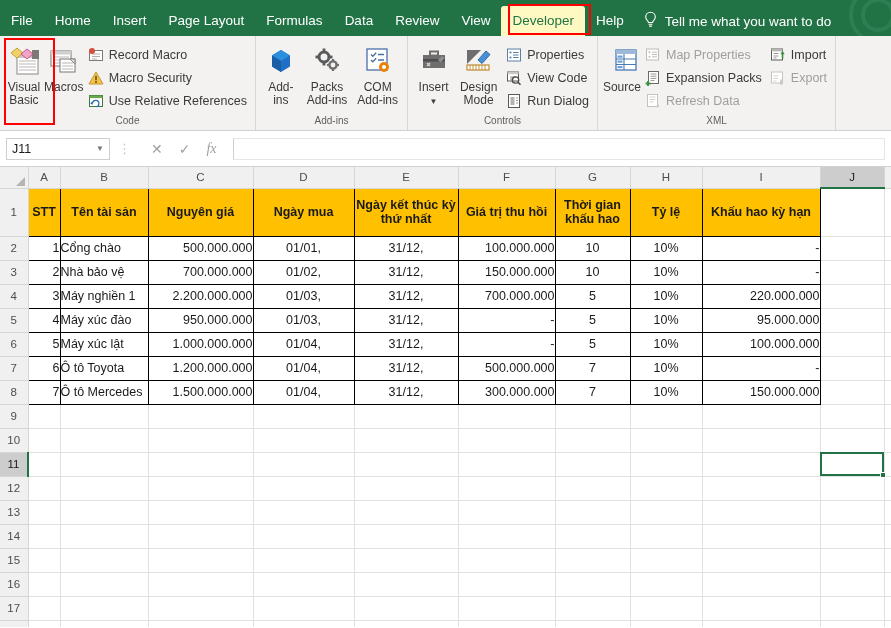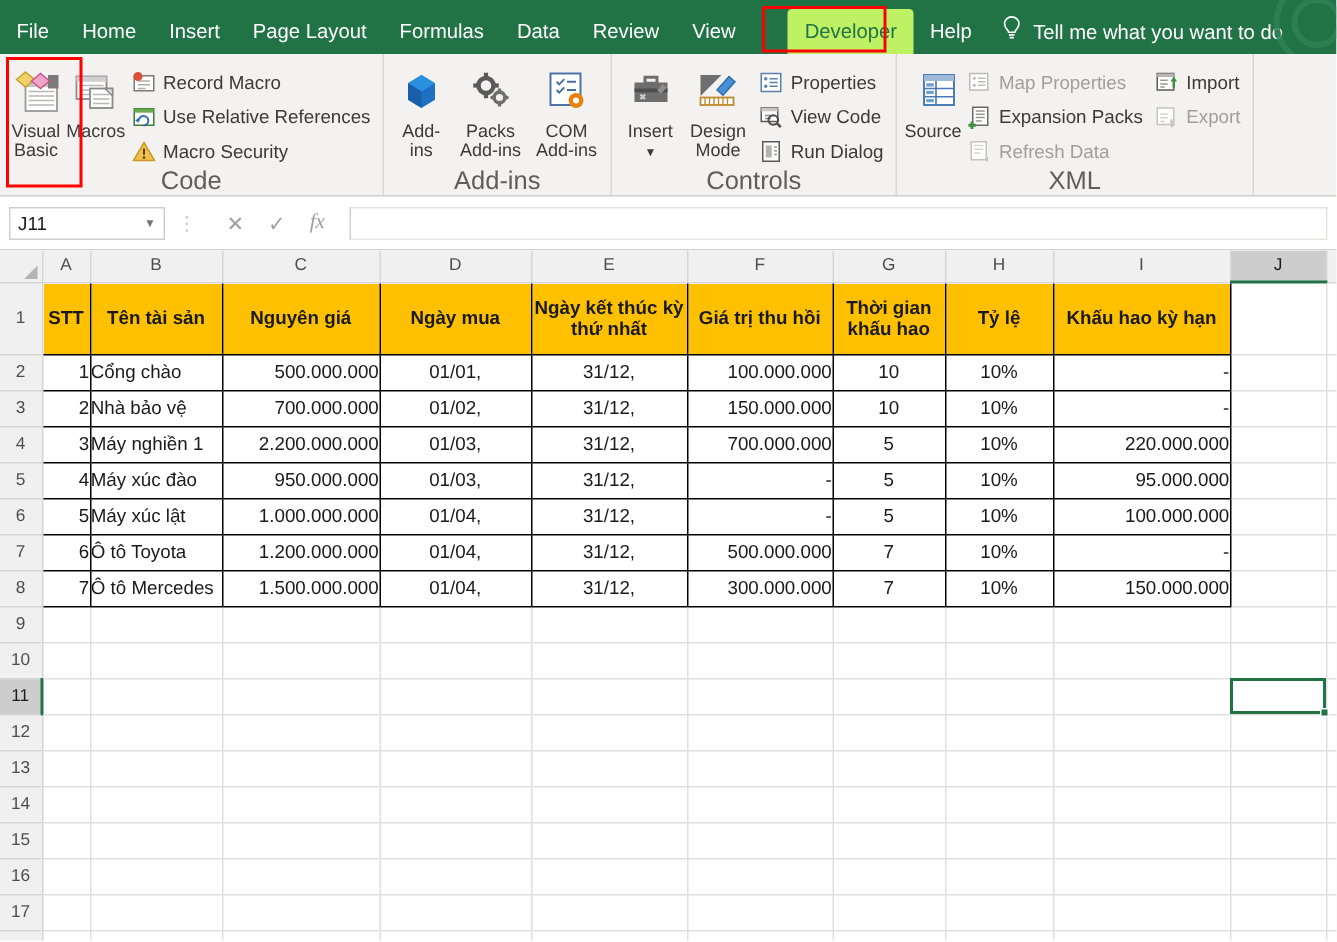--- a/index.html
+++ b/index.html
@@ -22,24 +22,23 @@
   .tab {
     color: #ffffff;
     font-size: 13.5px;
     padding: 0 11px;
     height: 30px;
     line-height: 30px;
     white-space: nowrap;
     cursor: default;
   }
   .tab.active {
-    background: #bef264;
+    background: #fef9c3;
     color: #217346;
     border-radius: 3px 3px 0 0;
-    margin-left: 24px;
   }
   #tellme-wrap {
     display: flex; align-items: center; gap: 7px;
     height: 30px; padding-left: 8px;
   }
   #bulb-icon { display:block; }
   #tellme-text { color:#ffffff; font-size:13.5px; white-space:nowrap; }
   #corner-deco {
     position:absolute; right:-16px; top:-14px;
     width:58px; height:58px; border-radius:50%;
@@ -70,21 +69,21 @@
   }
   .group {
     position: relative;
     display: flex;
     flex-direction: column;
     border-right: 1px solid #d8d7d5;
     padding: 3px 4px 0 4px;
   }
   .group-body { flex: 1; display: flex; align-items: flex-start; padding-top:2px; }
   .group-label {
-    text-align: center; font-size: 17px; color: #605e5c;
+    text-align: center; font-size: 10px; color: #605e5c;
     height: 16px; line-height: 14px;
   }
 
   
   .bigbtn {
     width: 56px;
     display:flex; flex-direction:column; align-items:center;
     padding-top: 3px; cursor: default;
   }
   .bigbtn .lbl { font-size: 12px; text-align:center; line-height:13px; margin-top:3px; }
@@ -281,37 +280,37 @@
               <rect x="1.5" y="3.5" width="13" height="10" fill="#fff" stroke="#7a7a7a" stroke-width="1"></rect>
               <path d="M4 7h8M4 9.5h8M4 12h5" stroke="#b0aeac" stroke-width="1"></path>
               <circle cx="4" cy="4" r="3" fill="#d94f3d"></circle>
             </svg>
           </span>
           <span>Record Macro</span>
         </div>
         <div class="smallbtn">
           <span class="ico">
             <svg width="16" height="16" viewBox="0 0 16 16">
+              <polygon points="8,2 15,14 1,14" fill="#f2c14e" stroke="#c9972b" stroke-width="1"></polygon>
+              <path d="M8 6v4.2" stroke="#5a4500" stroke-width="1.4"></path>
+              <circle cx="8" cy="12" r="0.9" fill="#5a4500"></circle>
+            </svg>
+          </span>
+          <span>Macro Security</span>
+        </div>
+        <div class="smallbtn">
+          <span class="ico">
+            <svg width="16" height="16" viewBox="0 0 16 16">
               <rect x="1.5" y="2.5" width="13" height="11" fill="#fff" stroke="#3b7a3b" stroke-width="1"></rect>
               <rect x="1.5" y="2.5" width="13" height="2.6" fill="#6aa84f"></rect>
               <path d="M4.5 10.5a3.2 3.2 0 1 1 3.2 3.2" fill="none" stroke="#2b6cb0" stroke-width="1.3"></path>
               <polygon points="4.5,8.5 4.5,12 2.2,10.3" fill="#2b6cb0"></polygon>
             </svg>
           </span>
           <span>Use Relative References</span>
-        </div>
-        <div class="smallbtn">
-          <span class="ico">
-            <svg width="16" height="16" viewBox="0 0 16 16">
-              <polygon points="8,2 15,14 1,14" fill="#f2c14e" stroke="#c9972b" stroke-width="1"></polygon>
-              <path d="M8 6v4.2" stroke="#5a4500" stroke-width="1.4"></path>
-              <circle cx="8" cy="12" r="0.9" fill="#5a4500"></circle>
-            </svg>
-          </span>
-          <span>Macro Security</span>
         </div>
       </div>
     </div>
     <div class="group-label">Code</div>
     <div id="vb-highlight"></div>
   </div>
 
   <div class="group" style="width:152px;">
     <div class="group-body" style="justify-content:center;">
       <div class="bigbtn" style="width:46px;">

